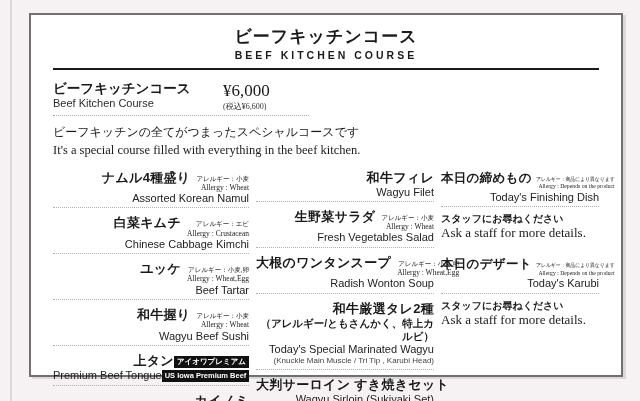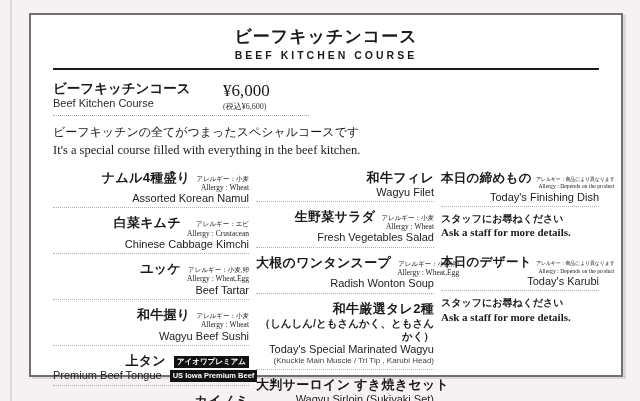--- a/index.html
+++ b/index.html
@@ -98,28 +98,28 @@
   .col-3 .ajp { font-size: 5.5px; }
   .col-3 .aen { font-size: 6.5px; }
   .col-3 .njp { font-size: 12.5px; }
   .badge {
     display: inline-block;
     background: #111111;
     color: #ffffff;
     font-weight: bold;
     font-size: 7.5px;
     padding: 1px 3px 1.5px 3px;
-    margin-left: 8px;
+    margin-left: 0;
     vertical-align: 1px;
     line-height: 1.2;
     white-space: nowrap;
   }
   .note { margin-top: 5px; margin-bottom: 12px; }
   .note-jp { font-size: 10px; font-weight: bold; line-height: 1.35; }
-  .note-en { font-size: 11px; font-family: "Liberation Serif", serif; font-weight: bold; line-height: 1.3; }
+  .note-en { font-size: 13px; font-family: "Liberation Serif", serif; font-weight: normal; line-height: 1.3; }
 </style>
 </head>
 <body>
 
 <div class="edge-line"></div>
 
 <div class="menu-card">
 
   <div class="title-jp">ビーフキッチンコース</div>
   <div class="title-en">BEEF KITCHEN COURSE</div>
@@ -246,21 +246,21 @@
           </div>
           <div class="nen">Radish Wonton Soup</div>
         </div>
       </div>
 
       <div class="item">
         <div class="dotted">
           <div class="name-row">
             <span class="njp">和牛厳選タレ2種</span>
           </div>
-          <div class="njp2">（しんしん/ともさんかく、ともさんかく）</div>
+          <div class="njp2">（アレルギー/ともさんかく、特上カルビ）</div>
           <div class="nen">Today's Special Marinated Wagyu</div>
           <div class="nen2">(Knuckle Main Muscle / Tri Tip , Karubi Head)</div>
         </div>
       </div>
 
       <div class="item">
         <div class="dotted">
           <div class="name-row">
             <span class="njp">大判サーロイン すき焼きセット</span>
           </div>

